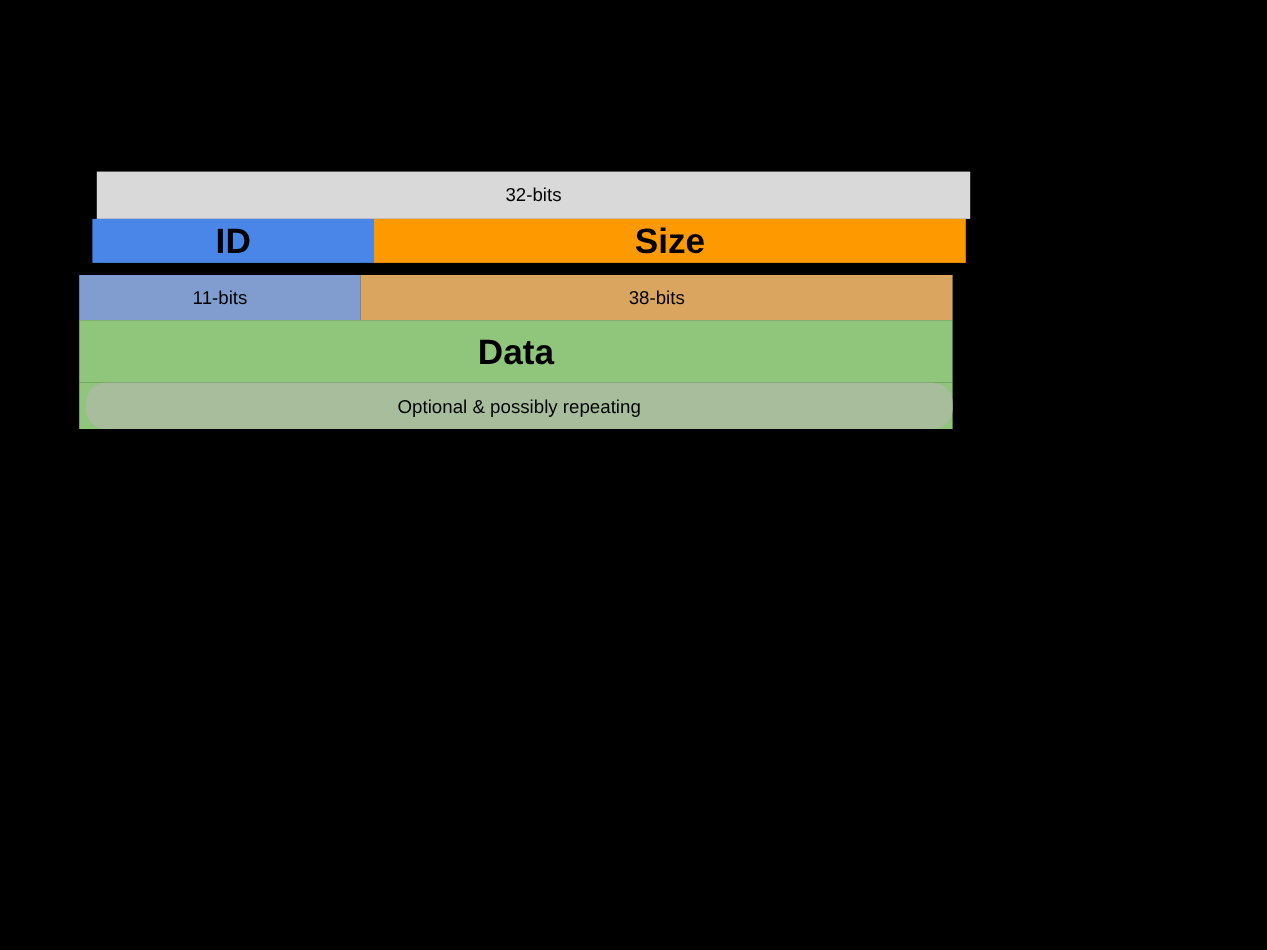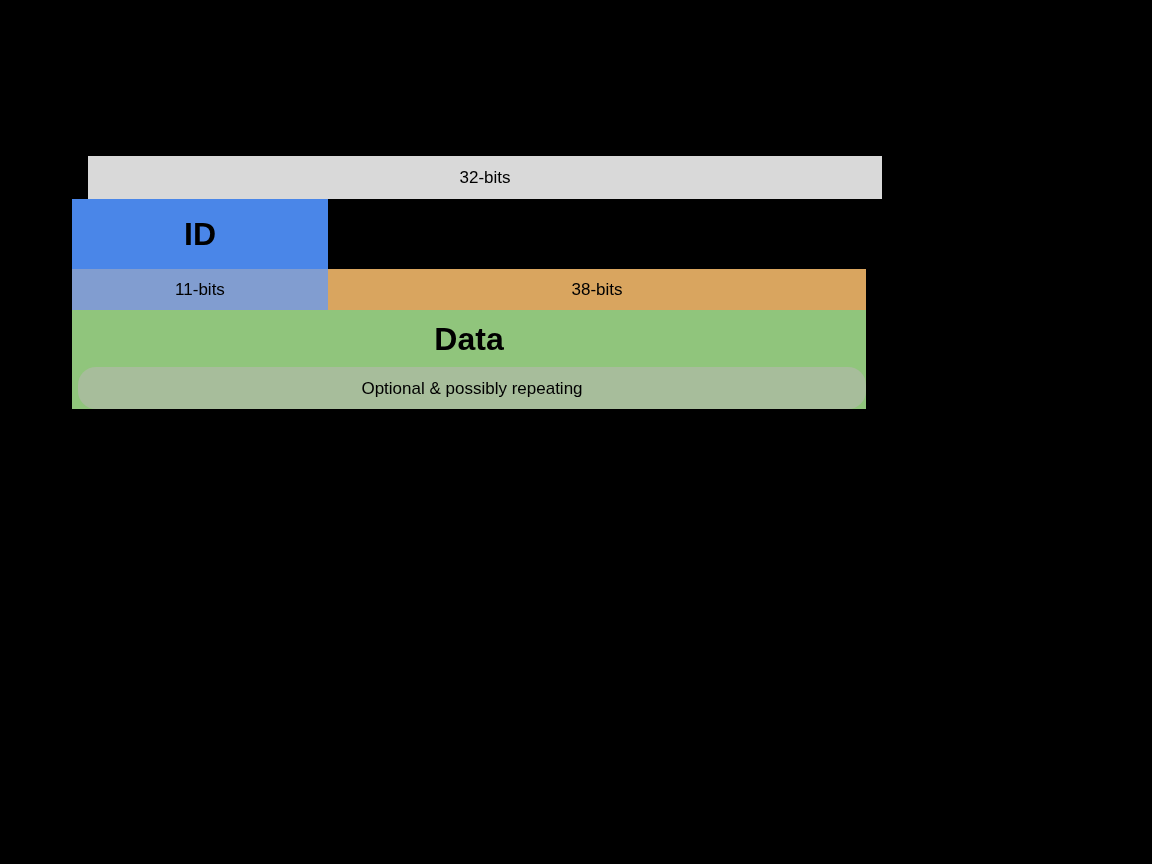--- a/index.html
+++ b/index.html
@@ -29,22 +29,22 @@
     flex-direction: row;
     width: 100%;
   }
   .cell {
     display: flex;
     align-items: center;
     justify-content: center;
     box-sizing: border-box;
   }
   .row-header   { height: 43px; padding-left: 16px; }
-  .row-fields   { height: 70px; }
-  .row-bits     { height: 41px; }
+  .row-fields   { height: 40px; margin-left: 12px; }
+  .row-bits     { height: 41px; margin-top: 11px; }
   .row-data     { height: 57px; }
   .row-optional { height: 42px; }
 
   .col-id   { width: 256px; }
   .col-size { width: 538px; }
   .col-full { width: 100%; }
 
   .label-small {
     font-size: 17px;
     font-weight: 400;
@@ -74,20 +74,23 @@
     <div class="row row-header">
       <div class="cell col-full" style="background-color: rgb(217, 217, 217);">
         <span class="label-small">32-bits</span>
       </div>
     </div>
 
     <div class="row row-fields">
       <div class="cell col-id" style="background-color: rgb(74, 134, 232);">
         <span class="label-big">ID</span>
       </div>
+      <div class="cell col-size" style="background-color: rgb(255, 153, 0);">
+        <span class="label-big">Size</span>
+      </div>
     </div>
 
     <div class="row row-bits">
       <div class="cell col-id" style="background-color: rgb(129, 157, 208);">
         <span class="label-small">11-bits</span>
       </div>
       <div class="cell col-size" style="background-color: rgb(217, 165, 95);">
         <span class="label-small">38-bits</span>
       </div>
     </div>

